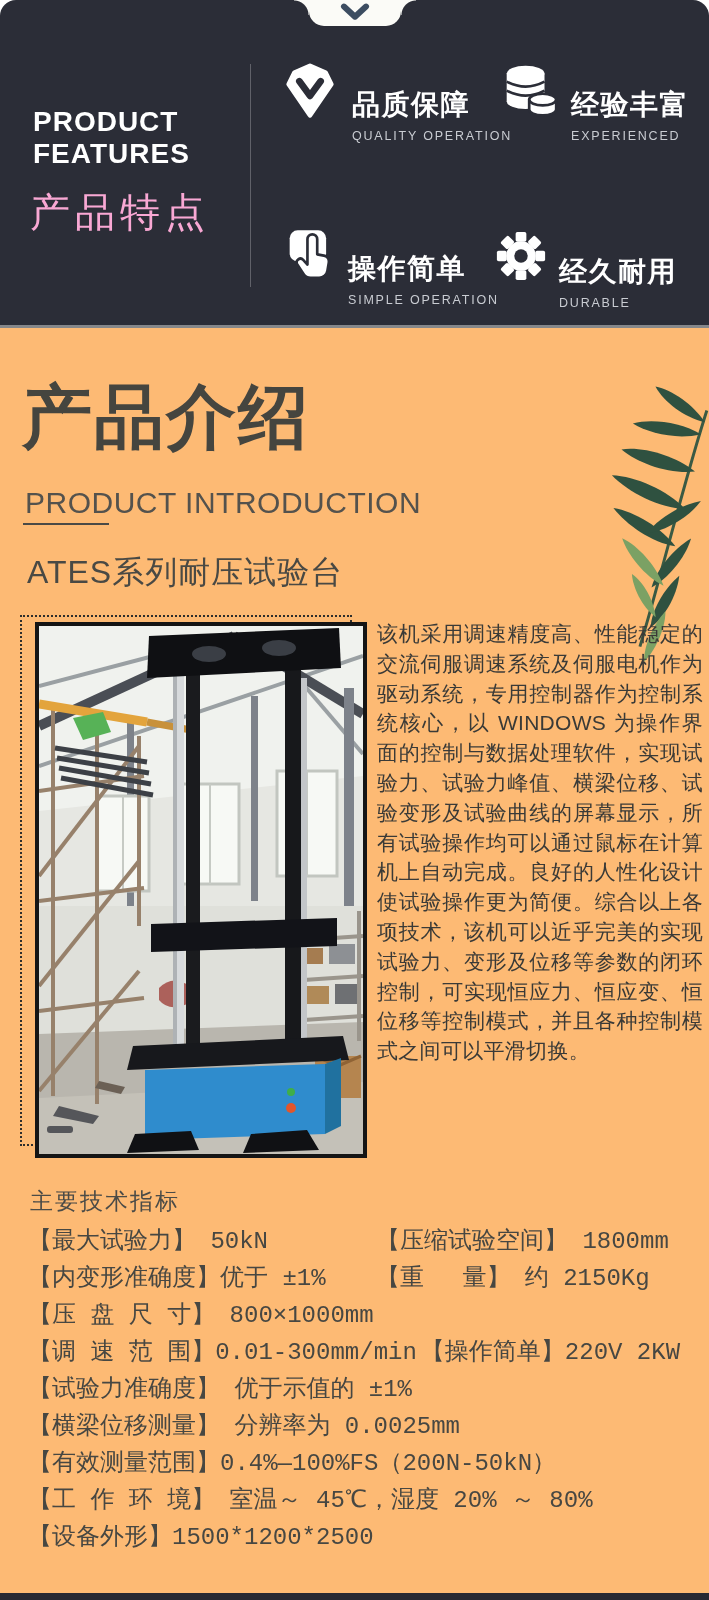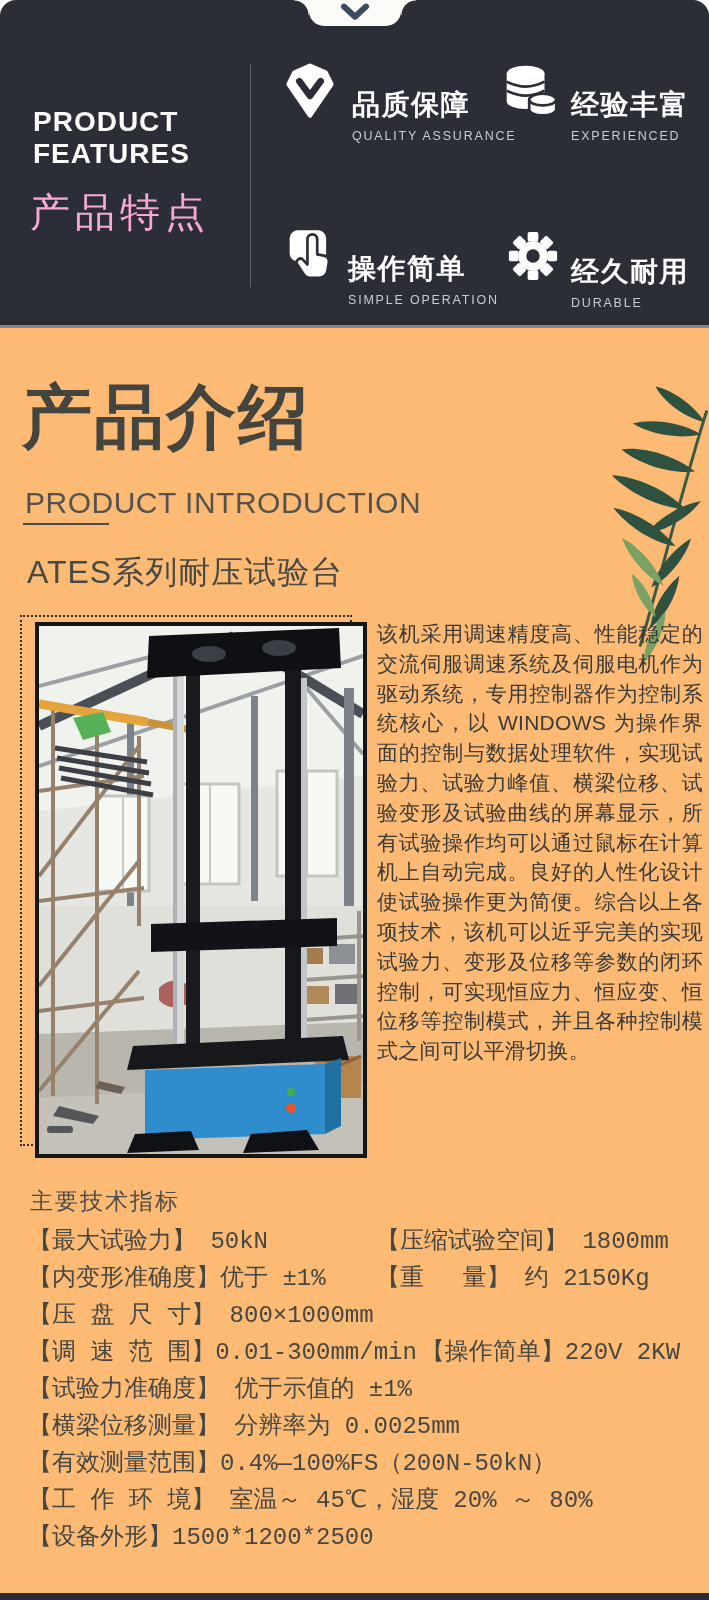--- a/index.html
+++ b/index.html
@@ -37,21 +37,21 @@
     background:rgba(255,255,255,0.25);
   }
 
   .badge { position:absolute; display:flex; align-items:flex-start; gap:13px; }
   .badge .b-icon { flex:none; }
   .badge .b-zh { font-size:28px; font-weight:600; color:#ffffff; letter-spacing:1.5px; line-height:34px;margin-top:25px; }
   .badge .b-en { font-size:12.5px; color:#c9ccd2; letter-spacing:1.8px; margin-top:7px; white-space:nowrap; }
   .badge-quality    { left:281px; top:63px; }
   .badge-experience { left:504px; top:63px; }
   .badge-operation  { left:287px; top:227px; }
-  .badge-durable    { left:508px; top:230px; }
+  .badge-durable    { left:496px; top:230px; }
 
   
   .intro-section {
     position:absolute; left:0; top:328px; width:709px; height:1265px;
     background:#fdba74;
   }
   .leaves { position:absolute; right:0; top:55px; width:148px; height:305px; }
 
   .intro-title-zh {
     position:absolute; left:22px; top:52px;
@@ -117,21 +117,21 @@
     <div class="hdr-zh">产品特点</div>
     <div class="hdr-divider"></div>
 
     <div class="badge badge-quality">
       <svg class="b-icon" width="58" height="56" viewBox="0 0 60 58">
         <path d="M30 3 L46 10 L52 22 L30 54 L8 22 L14 10 Z" fill="#ffffff" stroke="#ffffff" stroke-width="5" stroke-linejoin="round"></path>
         <path d="M19 19 L30 34 L41 19" fill="none" stroke="#2b2d37" stroke-width="7" stroke-linecap="round" stroke-linejoin="round"></path>
       </svg>
       <div>
         <div class="b-zh">品质保障</div>
-        <div class="b-en">QUALITY ASSURANCE</div>
+        <div class="b-en">QUALITY OPERATION</div>
       </div>
     </div>
 
     <div class="badge badge-experience">
       <svg class="b-icon" width="54" height="57" viewBox="0 0 60 62">
         <ellipse cx="24" cy="11" rx="21" ry="8.5" fill="#ffffff"></ellipse>
         <rect x="3" y="11" width="42" height="31" fill="#ffffff"></rect>
         <ellipse cx="24" cy="42" rx="21" ry="8.5" fill="#ffffff"></ellipse>
         <path d="M3 20 q21 11 42 0" fill="none" stroke="#2b2d37" stroke-width="3"></path>
         <path d="M3 30 q21 11 42 0" fill="none" stroke="#2b2d37" stroke-width="3"></path>

